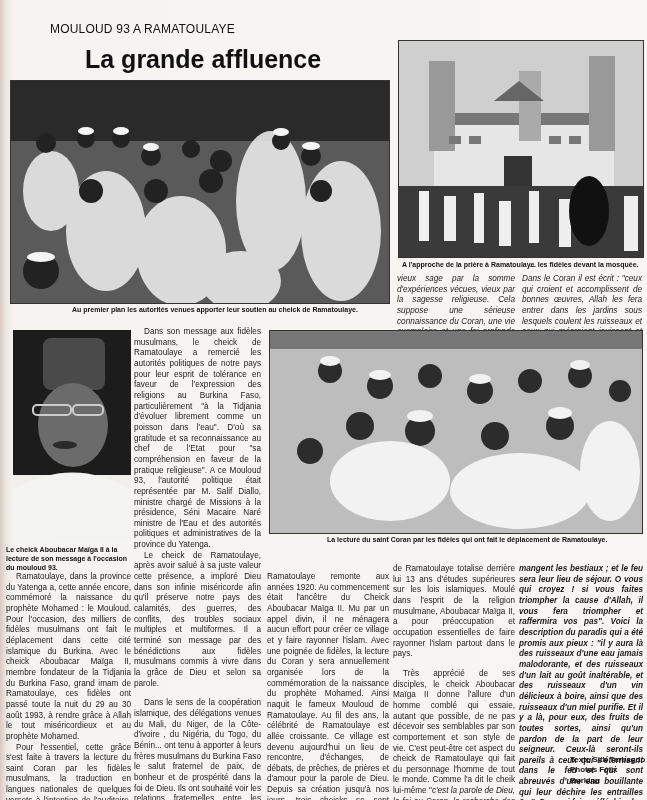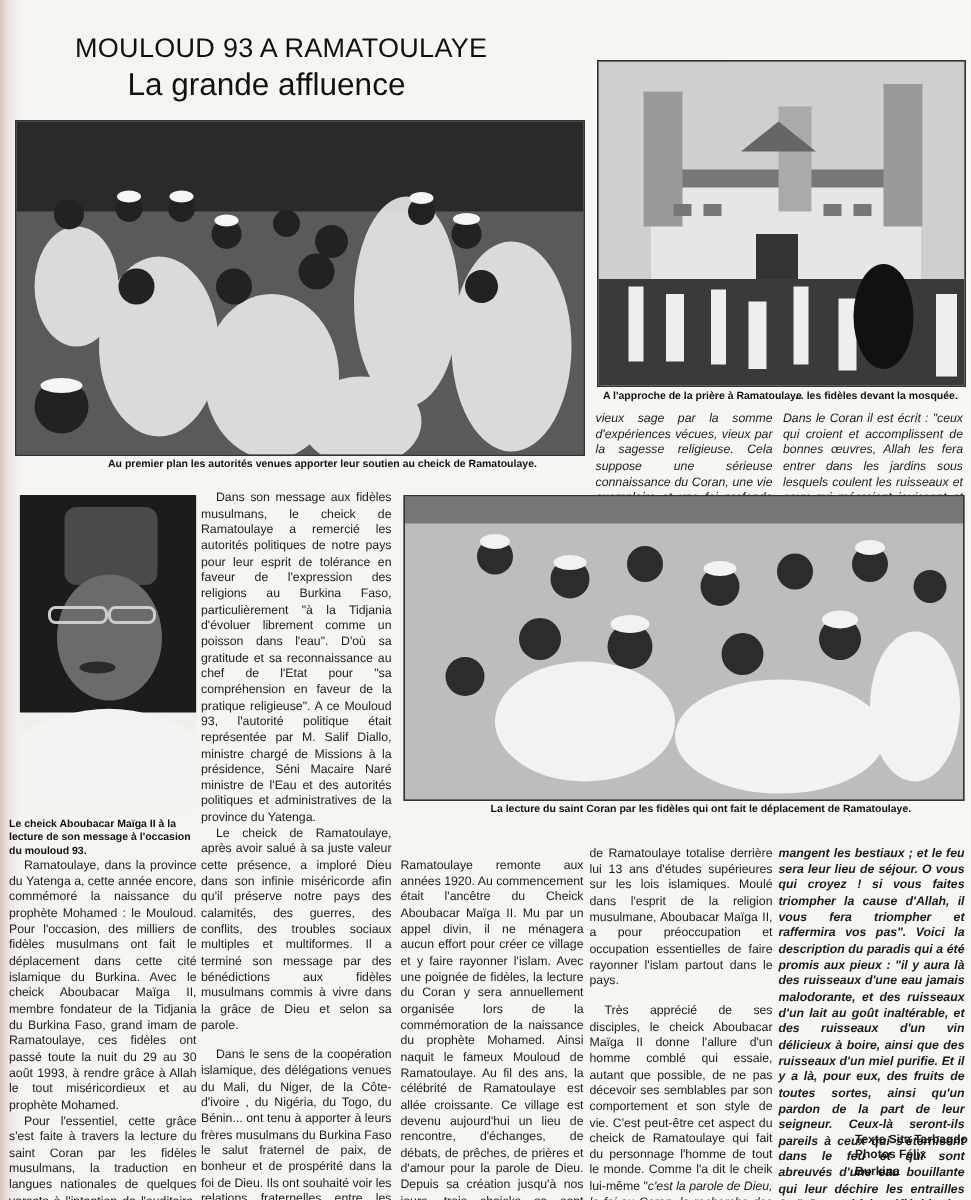--- a/index.html
+++ b/index.html
@@ -4,22 +4,22 @@
   <style>
     html, body { margin: 0; padding: 0; }
     body {
       width: 647px; height: 800px; overflow: hidden;
       background: #f4f2ee;
       font-family: "Liberation Sans", sans-serif;
       color: #1a1a1a;
       position: relative;
     }
     .page { position: absolute; inset: 0; background: linear-gradient(90deg, #d9c8c0 0px, #ece6e1 6px, #f6f4f1 14px, #f7f6f3 100%); }
-    .kicker { position: absolute; left: 50px; top: 22px; font-size: 18px; letter-spacing: 0.2px; color: #111; }
-    .headline { position: absolute; left: 85px; top: 45px; font-size: 21px; font-weight: normal; color: #111; }
+    .kicker { position: absolute; left: 50px; top: 22px; font-size: 12px; letter-spacing: 0.2px; color: #111; }
+    .headline { position: absolute; left: 85px; top: 45px; font-size: 25px; font-weight: bold; color: #111; }
     .photo {
       position: absolute; background: #888; overflow: hidden;
       border: 1px solid #333;
     }
     .photo svg { width: 100%; height: 100%; display: block; }
     .caption { position: absolute; font-size: 7px; font-weight: bold; color: #111; line-height: 1.25; }
     .col {
       position: absolute; font-size: 8.2px; line-height: 1.3; text-align: justify; color: #1b1b1b;
     }
     .col p { margin: 0 0 0 0; text-indent: 10px; }

